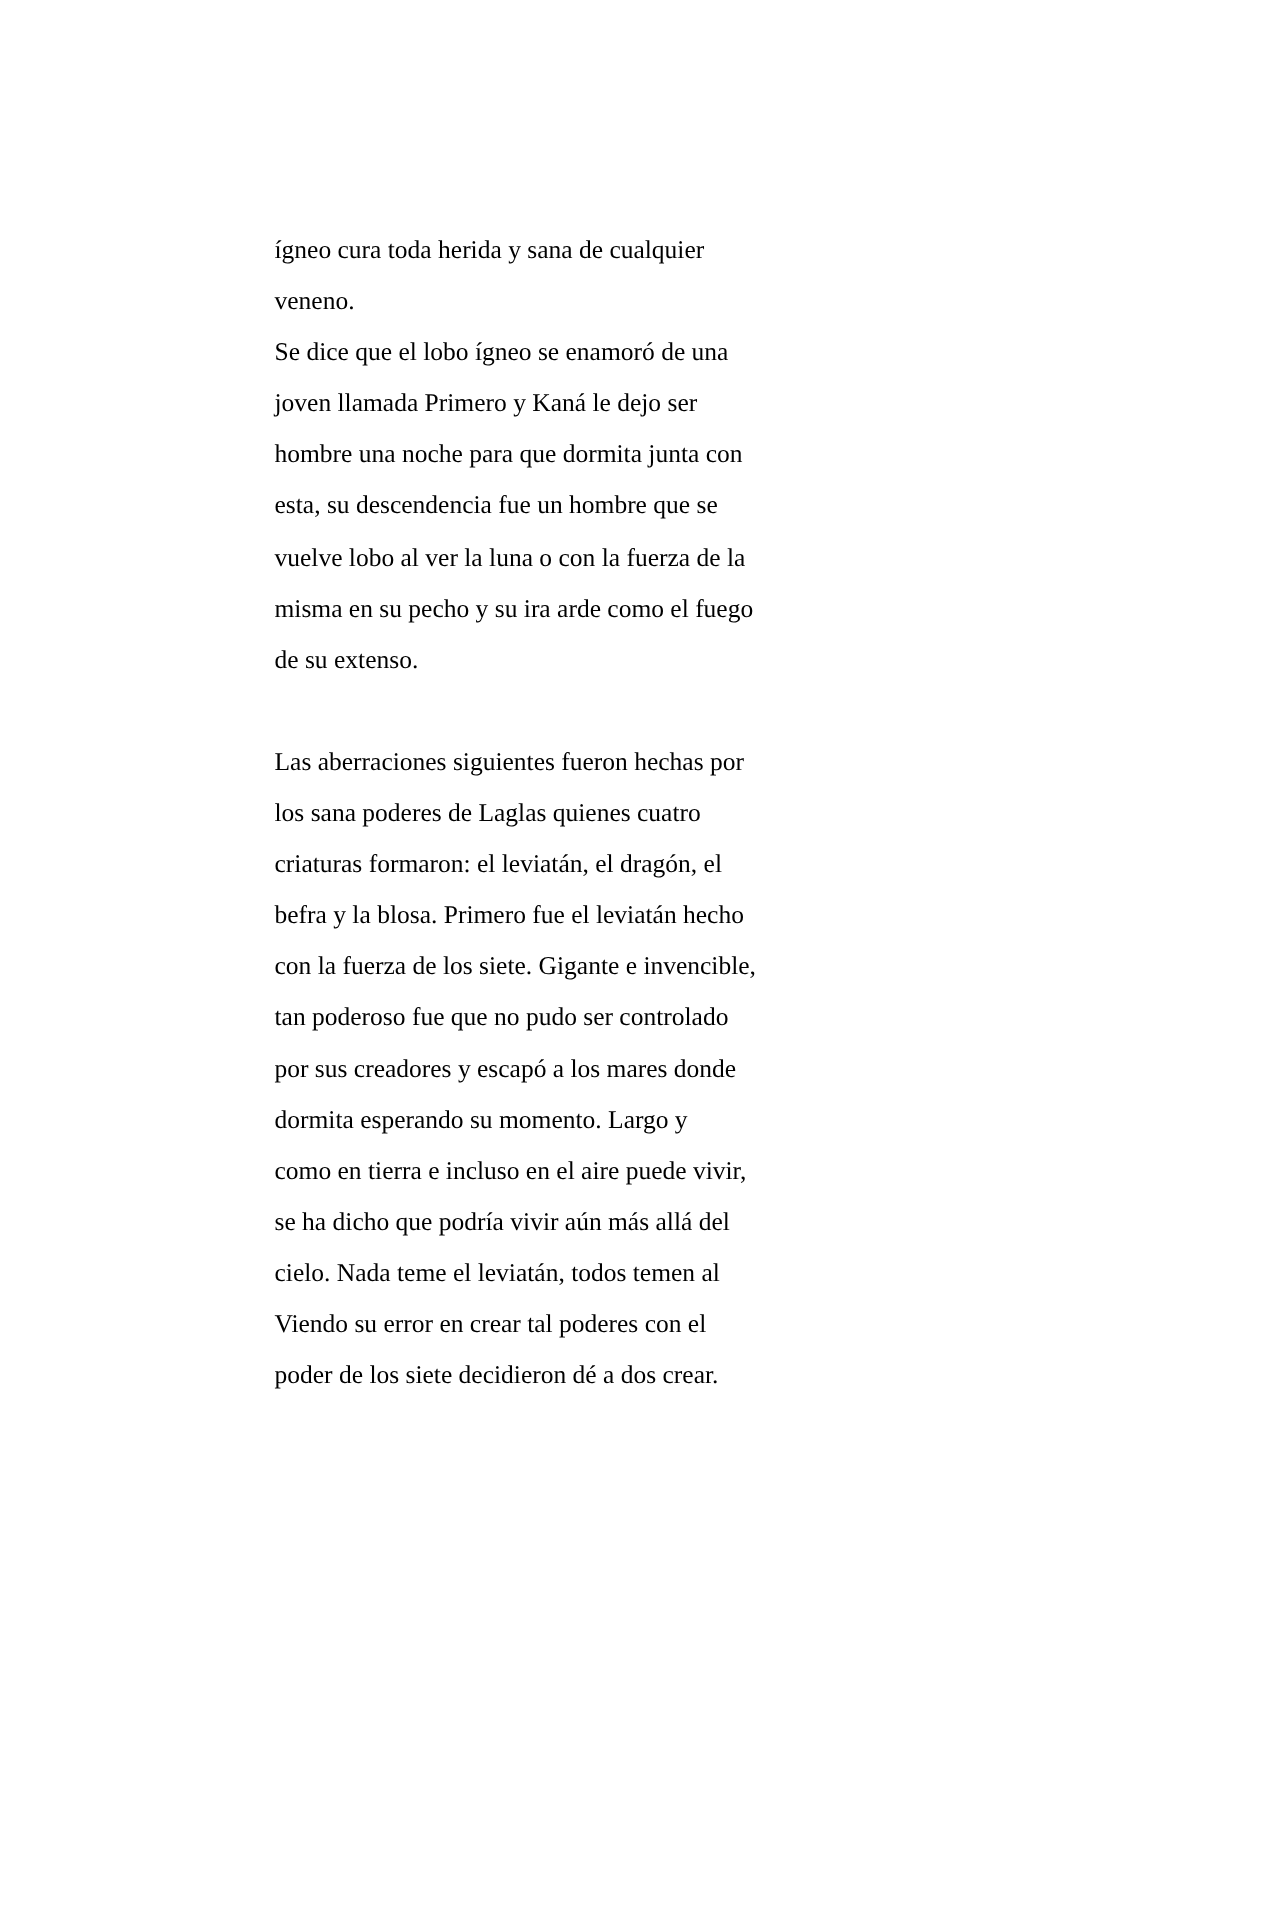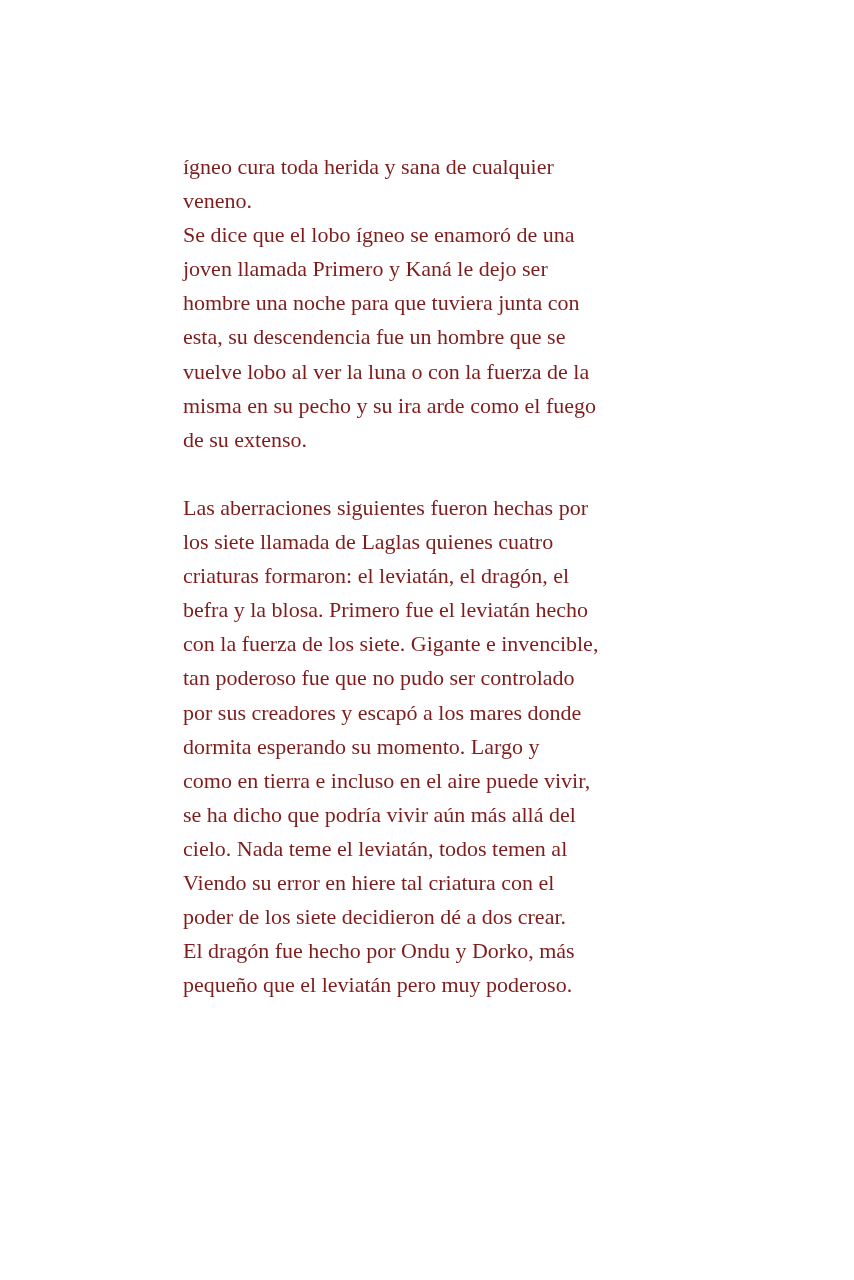--- a/index.html
+++ b/index.html
@@ -20,23 +20,23 @@
       width: 854px;
       height: 1280px;
       background: #ffffff;
     }
     .text-block {
       position: absolute;
       left: 183px;
       top: 150px;
       width: 520px;
       font-family: "Liberation Serif", "DejaVu Serif", serif;
-      font-size: 22px;
+      font-size: 17px;
       line-height: 34.1px;
-      color: #7f1d1d;
+      color: #000000;
     }
     .line {
       display: block;
       white-space: nowrap;
       height: 34.1px;
     }
     .blank {
       display: block;
       height: 34.1px;
     }
@@ -48,47 +48,43 @@
   <div class="text-block">
 
     <div>
       <span class="line">ígneo cura toda herida y sana de cualquier</span>
       <span class="line">veneno.</span>
     </div>
 
     <div>
       <span class="line">Se dice que el lobo ígneo se enamoró de una</span>
       <span class="line">joven llamada Primero y Kaná le dejo ser</span>
-      <span class="line">hombre una noche para que tuviera junta con</span>
+      <span class="line">hombre una noche para que dormita junta con</span>
       <span class="line">esta, su descendencia fue un hombre que se</span>
       <span class="line">vuelve lobo al ver la luna o con la fuerza de la</span>
       <span class="line">misma en su pecho y su ira arde como el fuego</span>
       <span class="line">de su extenso.</span>
     </div>
 
     <span class="blank"></span>
 
     <div>
       <span class="line">Las aberraciones siguientes fueron hechas por</span>
-      <span class="line">los siete llamada de Laglas quienes cuatro</span>
+      <span class="line">los sana poderes de Laglas quienes cuatro</span>
       <span class="line">criaturas formaron: el leviatán, el dragón, el</span>
       <span class="line">befra y la blosa. Primero fue el leviatán hecho</span>
       <span class="line">con la fuerza de los siete. Gigante e invencible,</span>
       <span class="line">tan poderoso fue que no pudo ser controlado</span>
       <span class="line">por sus creadores y escapó a los mares donde</span>
       <span class="line">dormita esperando su momento. Largo y</span>
       <span class="line">como en tierra e incluso en el aire puede vivir,</span>
       <span class="line">se ha dicho que podría vivir aún más allá del</span>
       <span class="line">cielo. Nada teme el leviatán, todos temen al</span>
     </div>
 
     <div>
-      <span class="line">Viendo su error en hiere tal criatura con el</span>
+      <span class="line">Viendo su error en crear tal poderes con el</span>
       <span class="line">poder de los siete decidieron dé a dos crear.</span>
     </div>
 
-    <div>
-      <span class="line">El dragón fue hecho por Ondu y Dorko, más</span>
-      <span class="line">pequeño que el leviatán pero muy poderoso.</span>
-    </div>
 
   </div>
 </div>
 
 </body></html>

